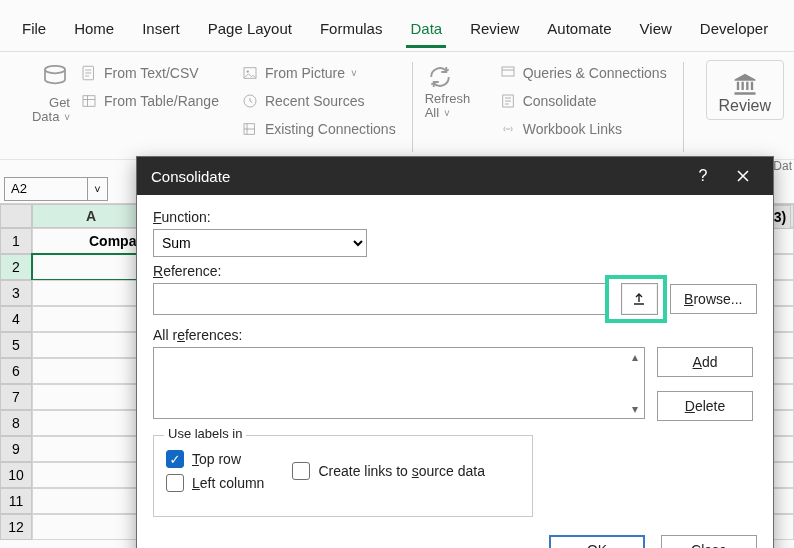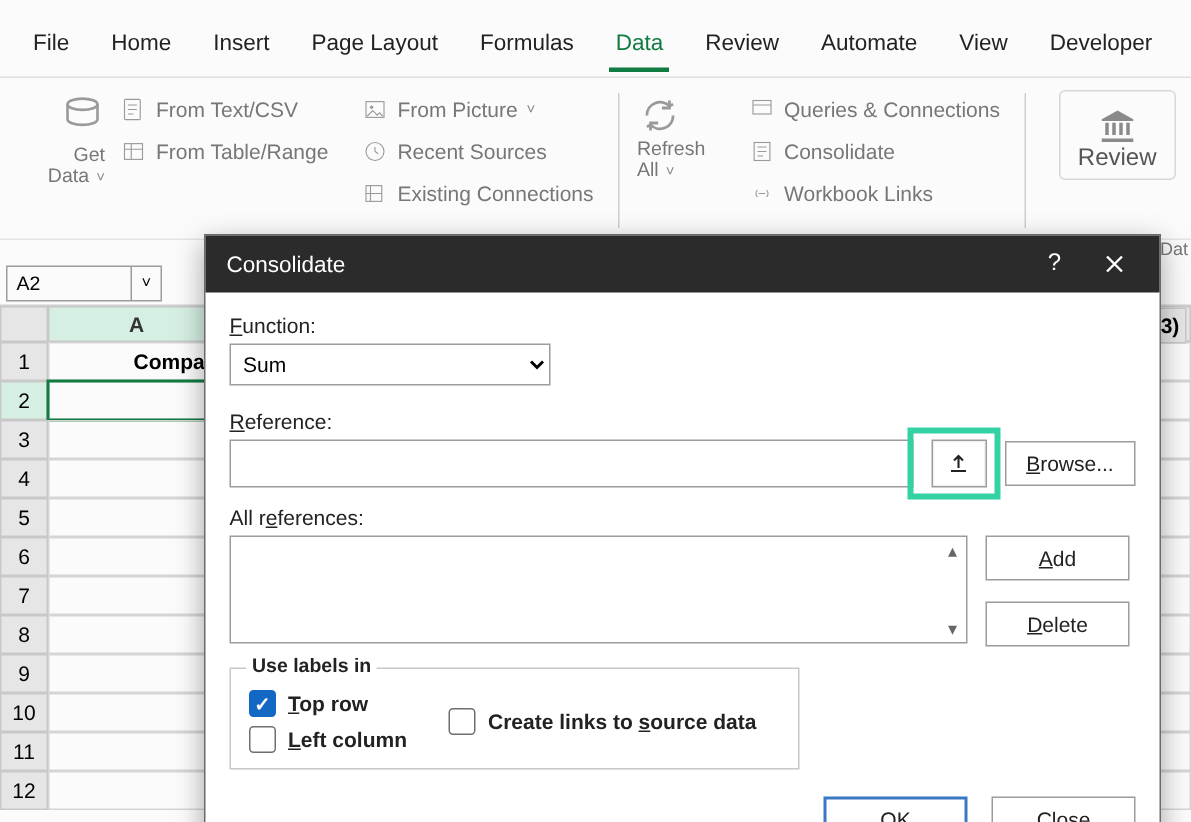--- a/index.html
+++ b/index.html
@@ -61,21 +61,21 @@
   .ref-input { flex:0 0 456px; height:32px; border:1px solid #9c9c9c; background:#fff;}
   .collapse-btn { width:40px; height:32px; border:1px solid #9c9c9c; background:#fff; display:flex; align-items:center; justify-content:center; box-shadow: inset 0 0 0 1px rgba(0,0,0,0.05);}
   .teal-highlight { position:absolute; border:4px solid #34d1a5; }
   .dlg-btn { width:96px; height:30px; border:1px solid #9c9c9c; background:#fff; font-size:14px; display:flex; align-items:center; justify-content:center; cursor:pointer;}
   .dlg-btn.primary { border:1px solid #3b78c4; box-shadow:0 0 0 1px #3b78c4 inset;}
   .allrefs-row { display:flex; gap:12px; align-items:flex-start; margin-top:4px;}
   .allrefs-box { width:492px; height:72px; border:1px solid #9c9c9c; background:#fff; position:relative;}
   .allrefs-box .scrollup, .allrefs-box .scrolldown { position:absolute; right:2px; width:14px; height:14px; color:#666; font-size:12px; text-align:center;}
   .allrefs-box .scrollup { top:2px; } .allrefs-box .scrolldown { bottom:2px; }
   .right-btns { display:flex; flex-direction:column; gap:14px;}
-  .group-box { border:1px solid #c8c8c8; padding:8px 12px 4px 12px; margin-top:14px; position:relative;font-weight:bold;}
+  .group-box { border:1px solid #c8c8c8; padding:8px 12px 18px 12px; margin-top:14px; position:relative;}
   .group-title { position:absolute; top:-10px; left:10px; background:#fff; padding:0 4px; font-size:13px;}
   .chkrow { display:flex; align-items:center; gap:8px; font-size:14px; margin:6px 0;}
   .chk { width:18px; height:18px; border:1px solid #6f6f6f; border-radius:3px; display:flex; align-items:center; justify-content:center; background:#fff;}
   .chk.checked { background:#1368c4; border-color:#1368c4; color:#fff; font-size:13px;}
   .inline-chk { display:flex; align-items:center; gap:8px; margin-left:28px;}
   .dlg-footer { display:flex; gap:16px; justify-content:flex-end; margin-top:18px;}
 </style>
 </head>
 <body>
 
@@ -269,21 +269,21 @@
     </span>
   </div>
   <div class="dlg-body">
     <div class="lbl"><span class="underline">F</span><span>unction:</span></div>
     <div class="func-row">
       <select>
         <option>Sum</option>
       </select>
     </div>
 
-    <div class="lbl" style="margin-top:16px;"><span class="underline">R</span>eference:</div>
+    <div class="lbl" style="margin-top:6px;"><span class="underline">R</span>eference:</div>
     <div class="ref-row" style="position:relative;">
       <input class="ref-input" type="text" style="">
       <div class="collapse-btn">
         <svg width="16" height="16" viewBox="0 0 16 16">
             <path d="M8 3v8M5 6l3-3 3 3M3 13h10" stroke="#222" stroke-width="1.4" fill="none"></path>
           </svg>
       </div>
       <div class="dlg-btn"><span class="underline">B</span>rowse...</div>
       <div class="teal-highlight" style="left:452px; top:-8px; width:62px; height:48px;"></div>
     </div>

